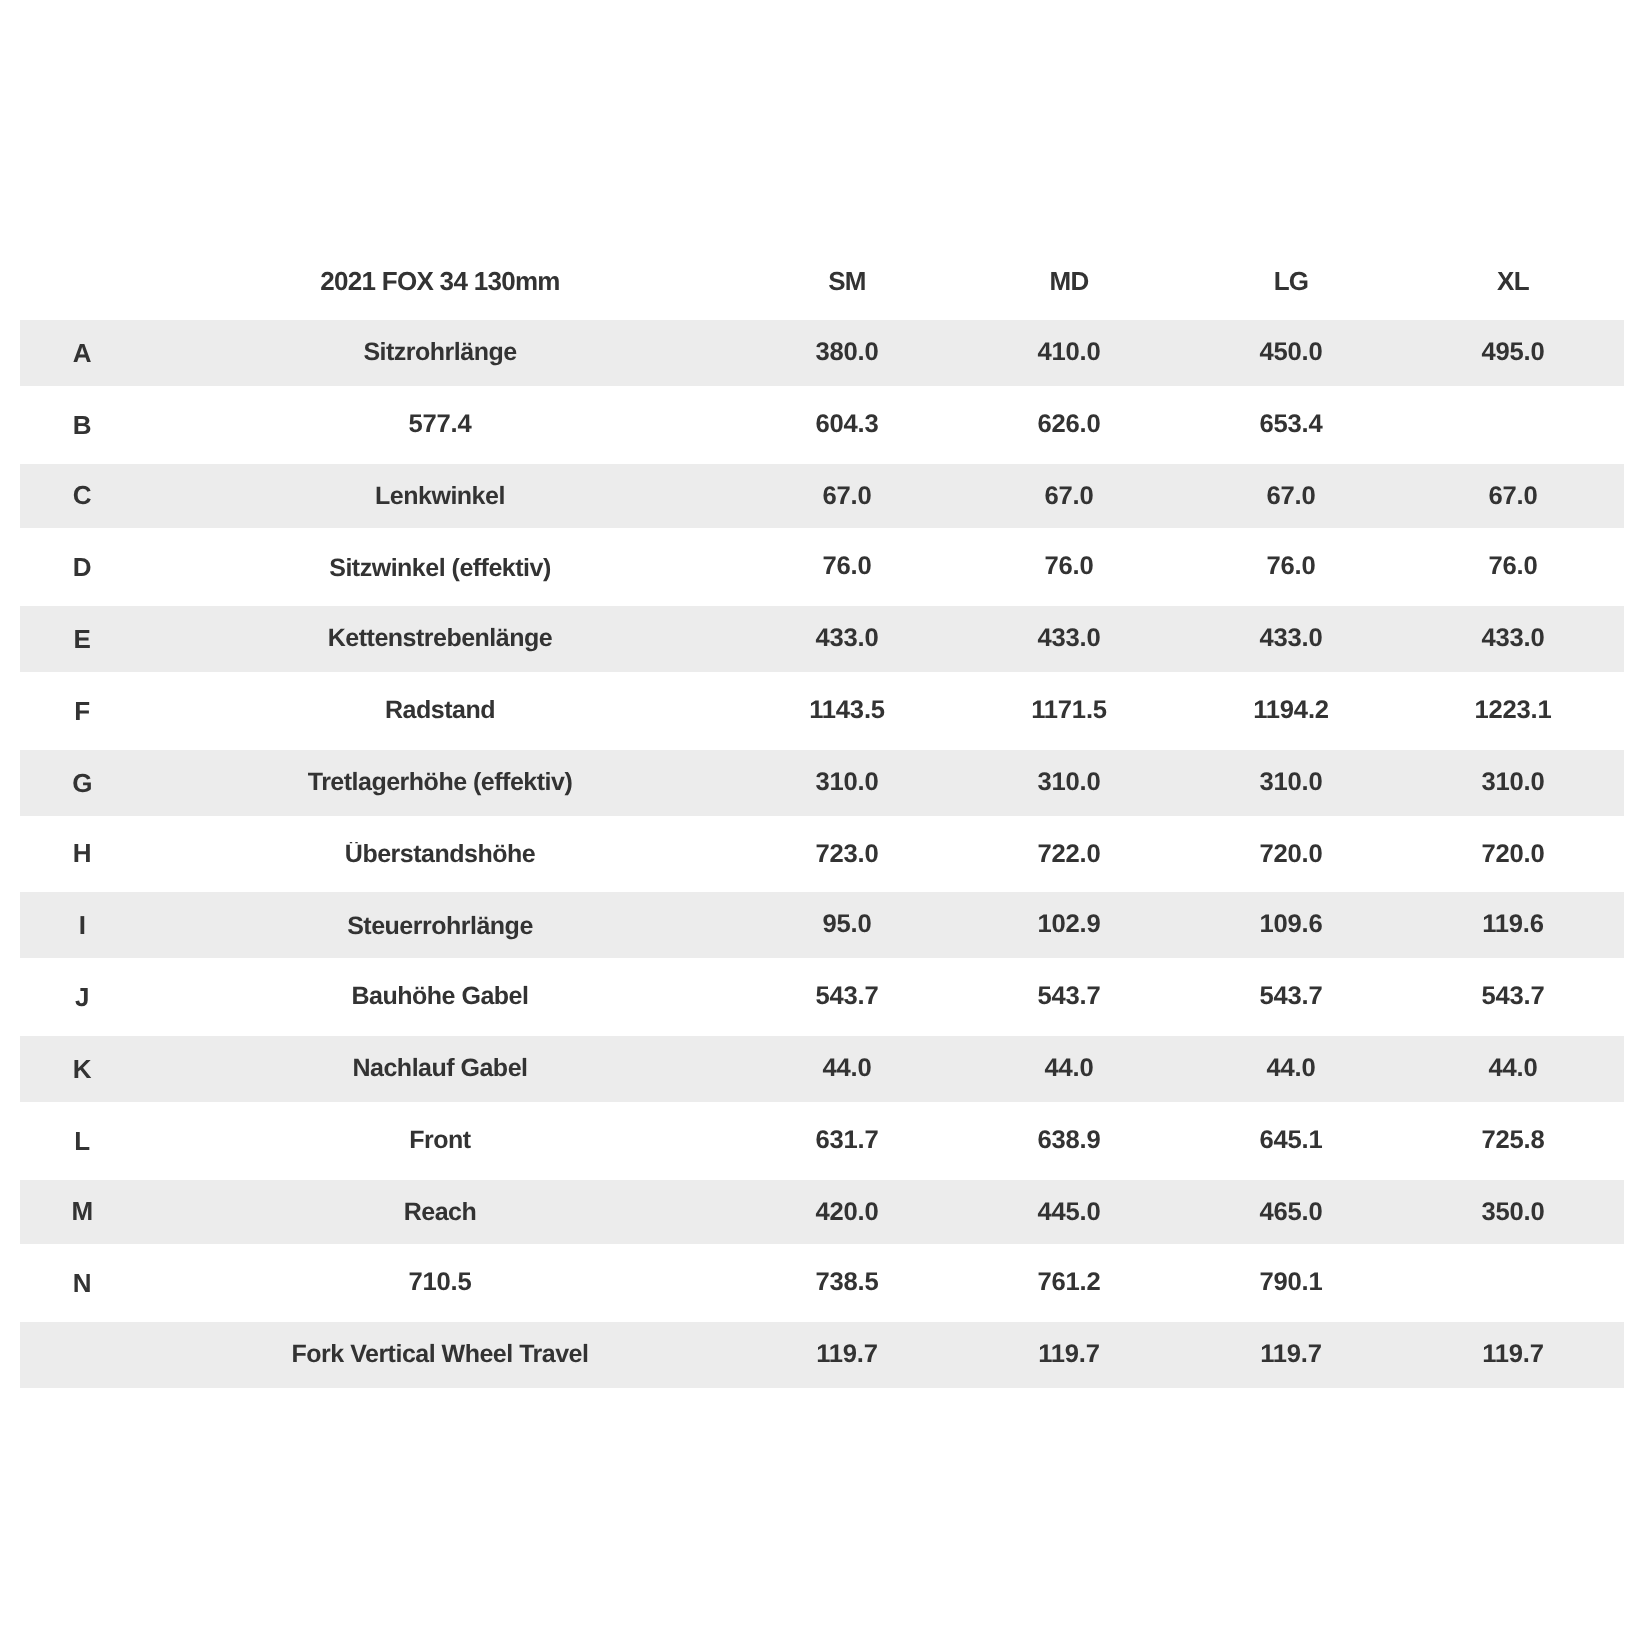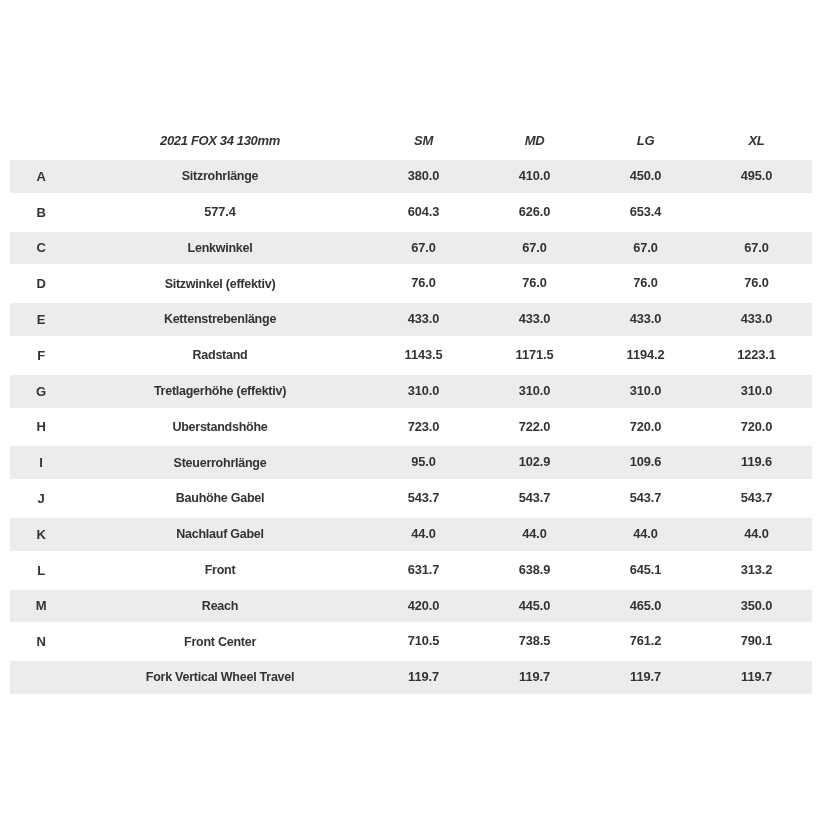--- a/index.html
+++ b/index.html
@@ -37,21 +37,20 @@
     white-space: nowrap;
     overflow: hidden;
   }
   .trow.gray {
     background: #ececec;
     box-shadow: inset 0 -3px 0 0 #ffffff;
   }
   .header-row {
     height: 36px;
     background: #ffffff;
-    font-style: italic;
   }
   .header-row .label-cell {
     font-size: 13px;
     letter-spacing: -0.35px;
   }
   .key-cell {
     font-size: 13px;
   }
   .val-cell {
     font-size: 12.8px;
@@ -169,35 +168,34 @@
     <div class="val-cell">44.0</div>
     <div class="val-cell">44.0</div>
   </div>
 
   <div class="trow">
     <div class="key-cell">L</div>
     <div class="label-cell">Front</div>
     <div class="val-cell">631.7</div>
     <div class="val-cell">638.9</div>
     <div class="val-cell">645.1</div>
-    <div class="val-cell">313.2</div>
+    <div class="val-cell">725.8</div>
   </div>
 
   <div class="trow gray">
     <div class="key-cell">M</div>
     <div class="label-cell">Reach</div>
     <div class="val-cell">420.0</div>
     <div class="val-cell">445.0</div>
     <div class="val-cell">465.0</div>
     <div class="val-cell">350.0</div>
   </div>
 
   <div class="trow">
     <div class="key-cell">N</div>
-    <div class="label-cell">Front Center</div>
     <div class="val-cell">710.5</div>
     <div class="val-cell">738.5</div>
     <div class="val-cell">761.2</div>
     <div class="val-cell">790.1</div>
   </div>
 
   <div class="trow gray">
     <div class="key-cell"></div>
     <div class="label-cell">Fork Vertical Wheel Travel</div>
     <div class="val-cell">119.7</div>

